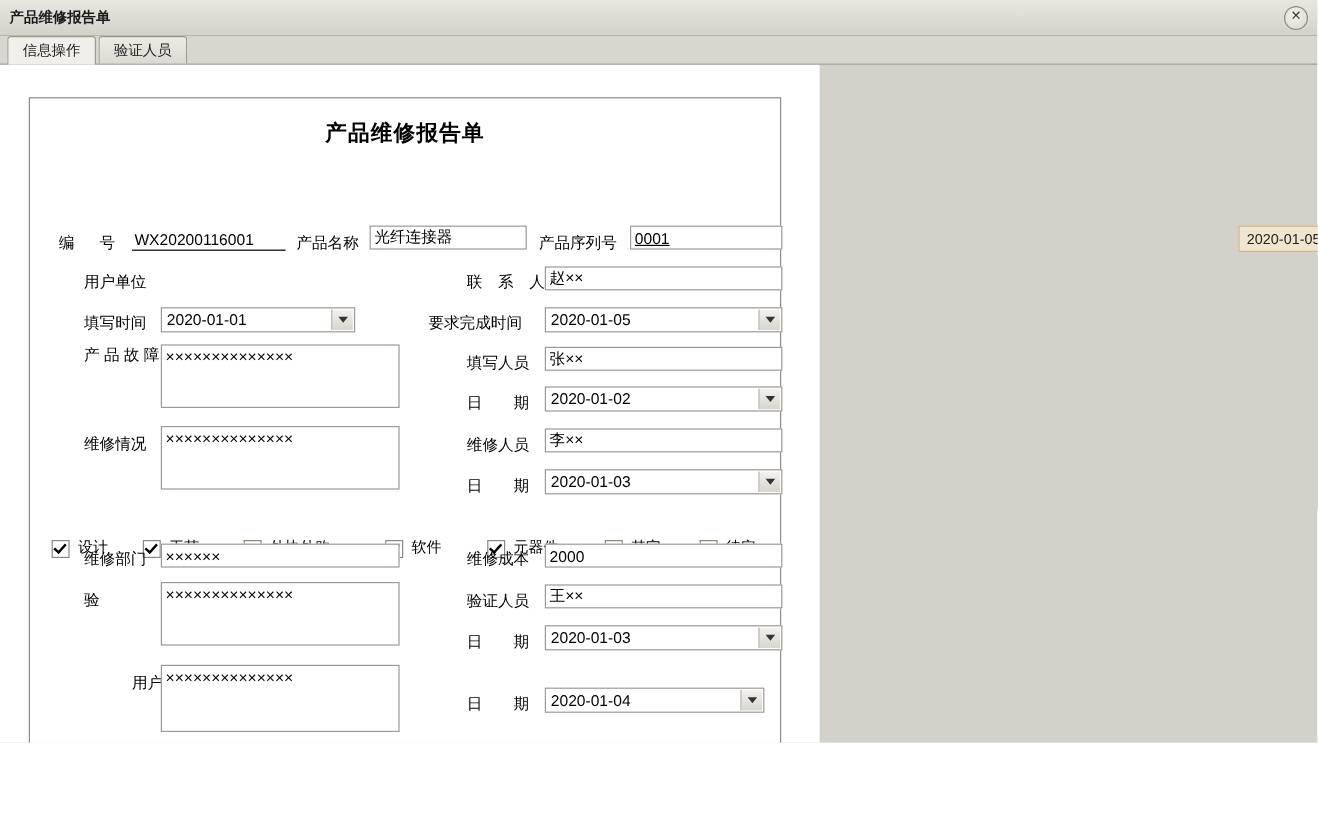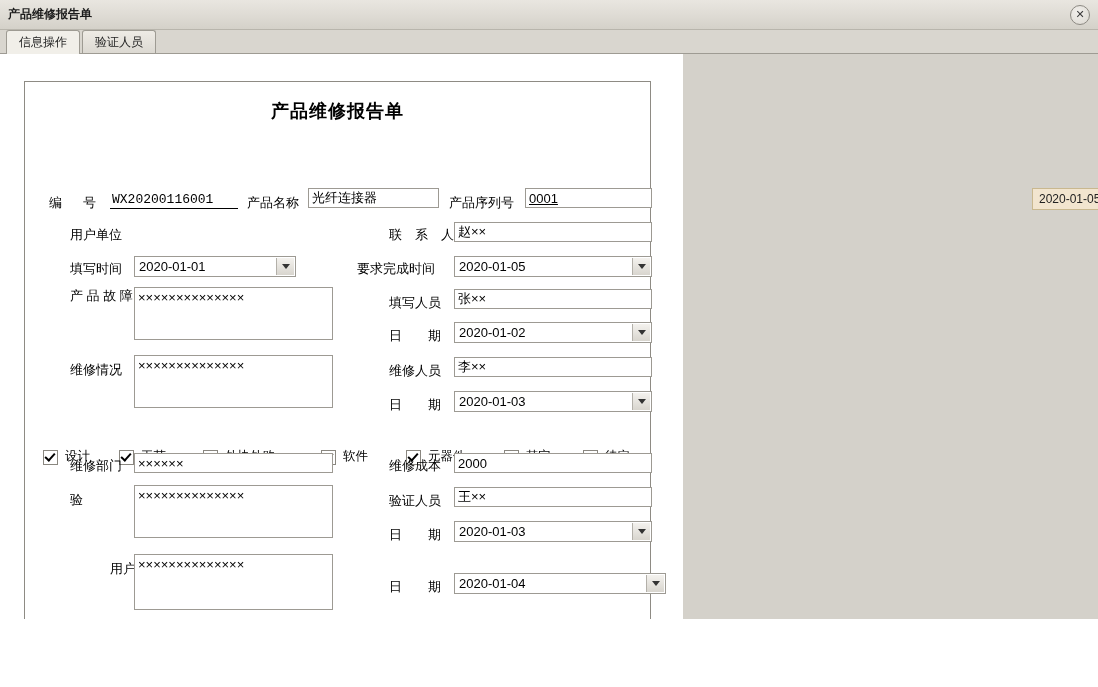--- a/index.html
+++ b/index.html
@@ -258,21 +258,21 @@
   <div class="tab">验证人员</div>
 </div>
 
 <div class="workspace">
   <div class="whitepane">
 
     <div class="formbox">
       <div class="form-title">产品维修报告单</div>
 
       <div class="lbl" style="left:24px; top:112px; letter-spacing:4px;">编　号</div>
-      <input class="underline-field" style="left: 85px; top: 108px; width: 128px; font-family: Liberation Mono, monospace;" value="WX20200116001">
+      <input class="underline-field" style="left: 85px; top: 108px; width: 128px;" value="WX20200116001">
       <div class="lbl" style="left:222px; top:112px;">产品名称</div>
       <input class="boxed-field" style="left: 283px; top: 106px; width: 131px;" value="光纤连接器">
       <div class="lbl" style="left:424px; top:112px;">产品序列号</div>
       <input class="boxed-field" style="left: 500px; top: 106px; width: 127px; text-decoration: underline;" value="0001">
 
       <div class="lbl" style="left:45px; top:144px;text-align:center;">用户单位</div>
       <div class="lbl" style="left:364px; top:144px;">联　系　人</div>
       <input class="boxed-field" style="left: 429px; top: 140px; width: 198px;" value="赵××">
 
       <div class="lbl" style="left:45px; top:178px;">填写时间</div>
@@ -358,21 +358,21 @@
       <div class="combo" style="left:429px; top:439px; width:198px;">
         <span>2020-01-03</span>
         <span class="arrowbox">
             <i class="arrow-down"></i>
           </span>
       </div>
 
       <div class="lbl" style="left:45px; top:478px;margin-left:40px;">用户意见</div>
       <textarea class="area" style="left: 109px; top: 472px; width: 199px; height: 56px;">××××××××××××××</textarea>
       <div class="lbl" style="left:364px; top:496px;">日　　期</div>
-      <div class="combo" style="left:429px; top:491px; width:212px;">
+      <div class="combo" style="left:429px; top:491px; width:183px;">
         <span>2020-01-04</span>
         <span class="arrowbox">
             <i class="arrow-down"></i>
           </span>
       </div>
 
     </div>
   </div>
 </div>
 

